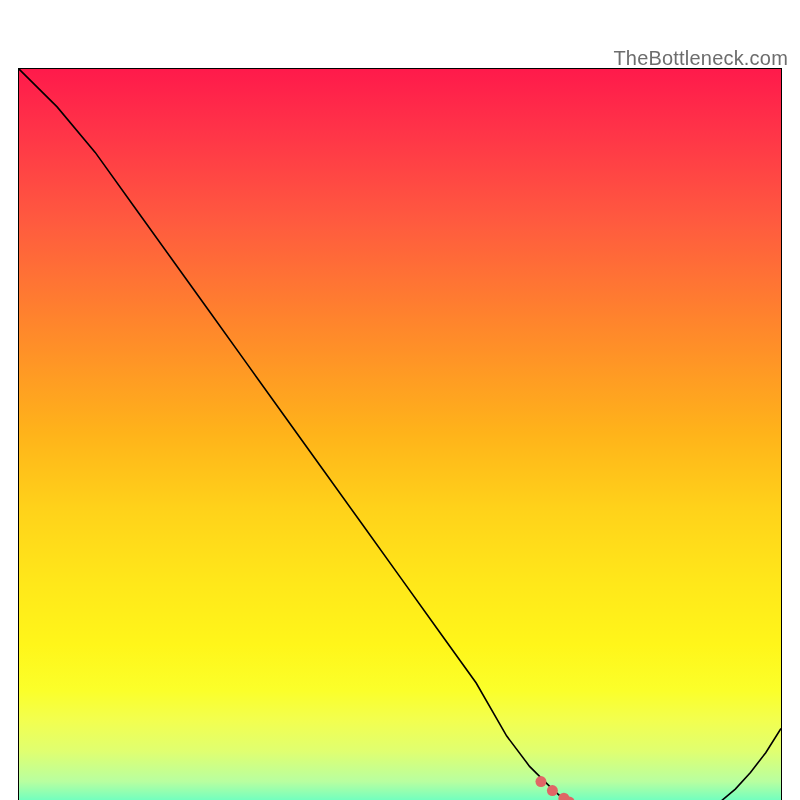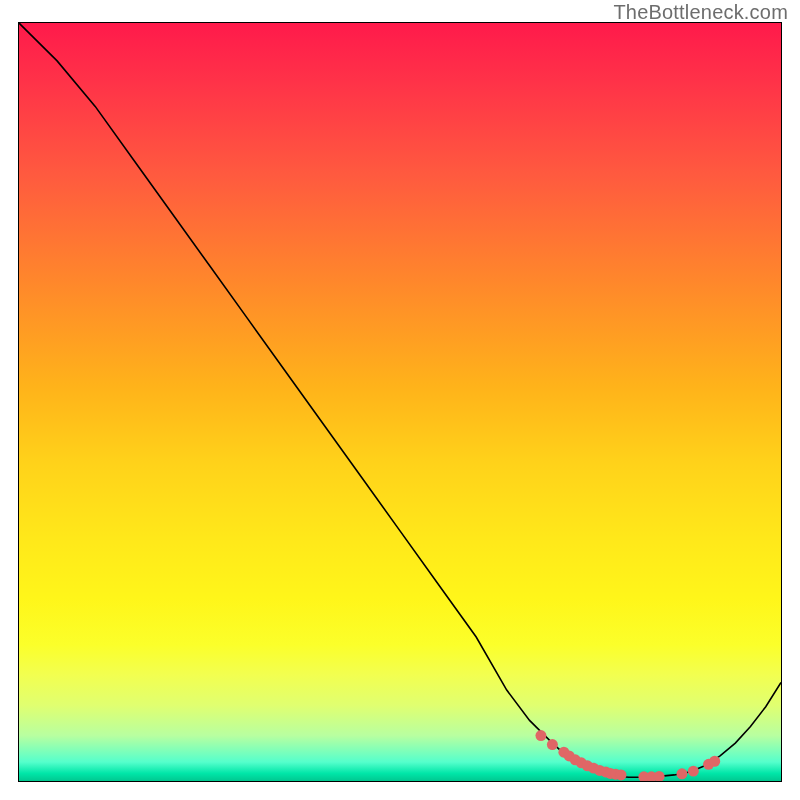--- a/index.html
+++ b/index.html
@@ -8,20 +8,21 @@
     width: 800px;
     height: 800px;
     overflow: hidden;
     background: #fff;
     font-family: Arial, Helvetica, sans-serif;
   }
   .chart-wrap {
     position: relative;
     width: 800px;
     height: 610px;
+    margin-top: 46px;
   }
   .plot-area {
     position: absolute;
     left: 18px;
     top: 22px;
     width: 764px;
     height: 760px;
     background: linear-gradient(
       to bottom,
       #ff1a4b 0%,

